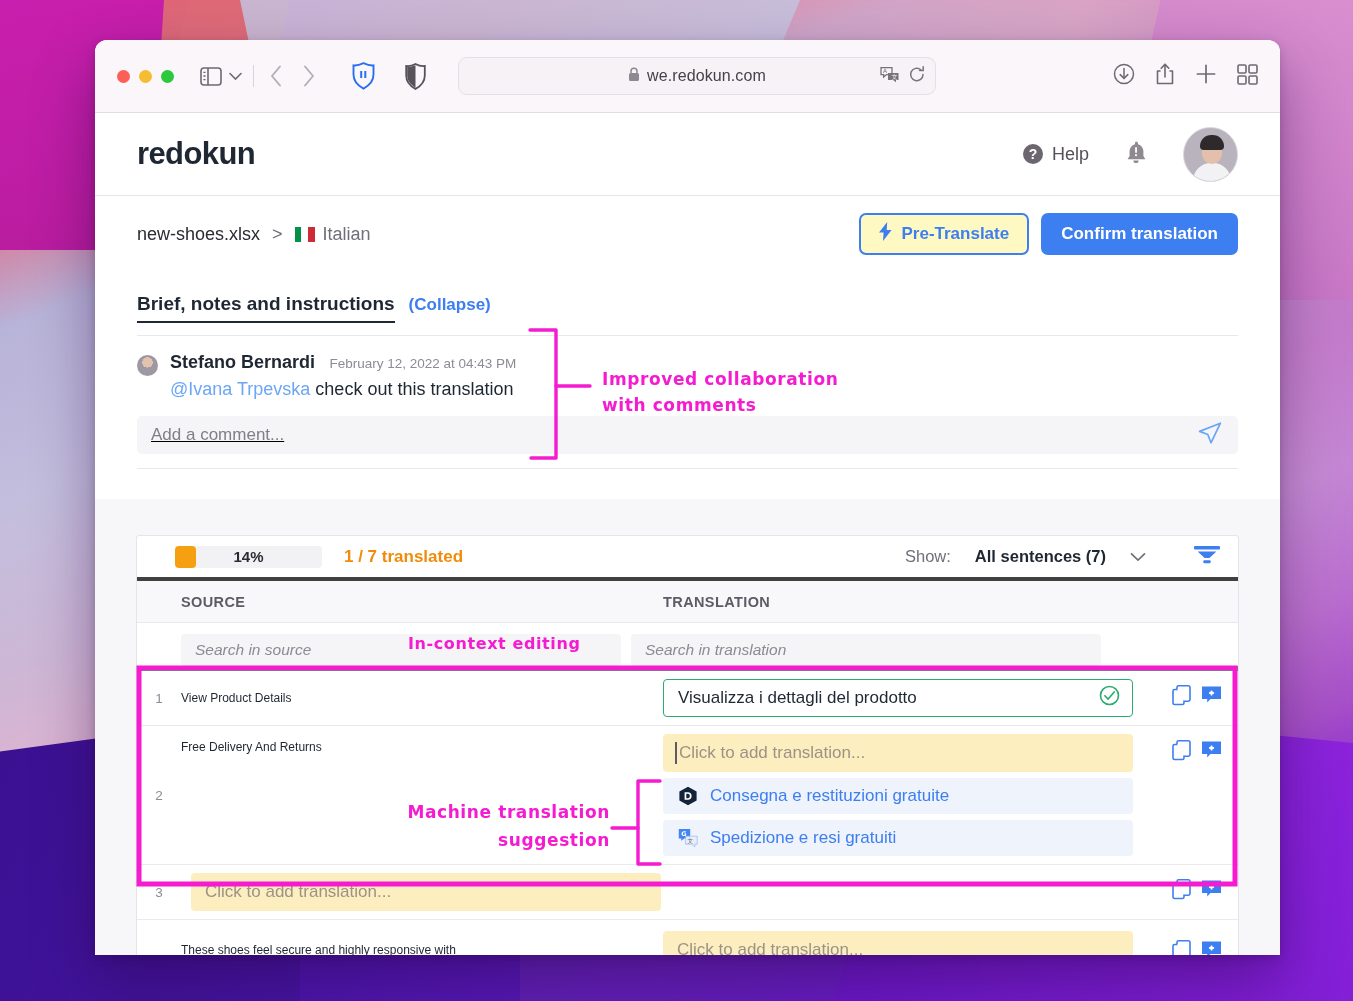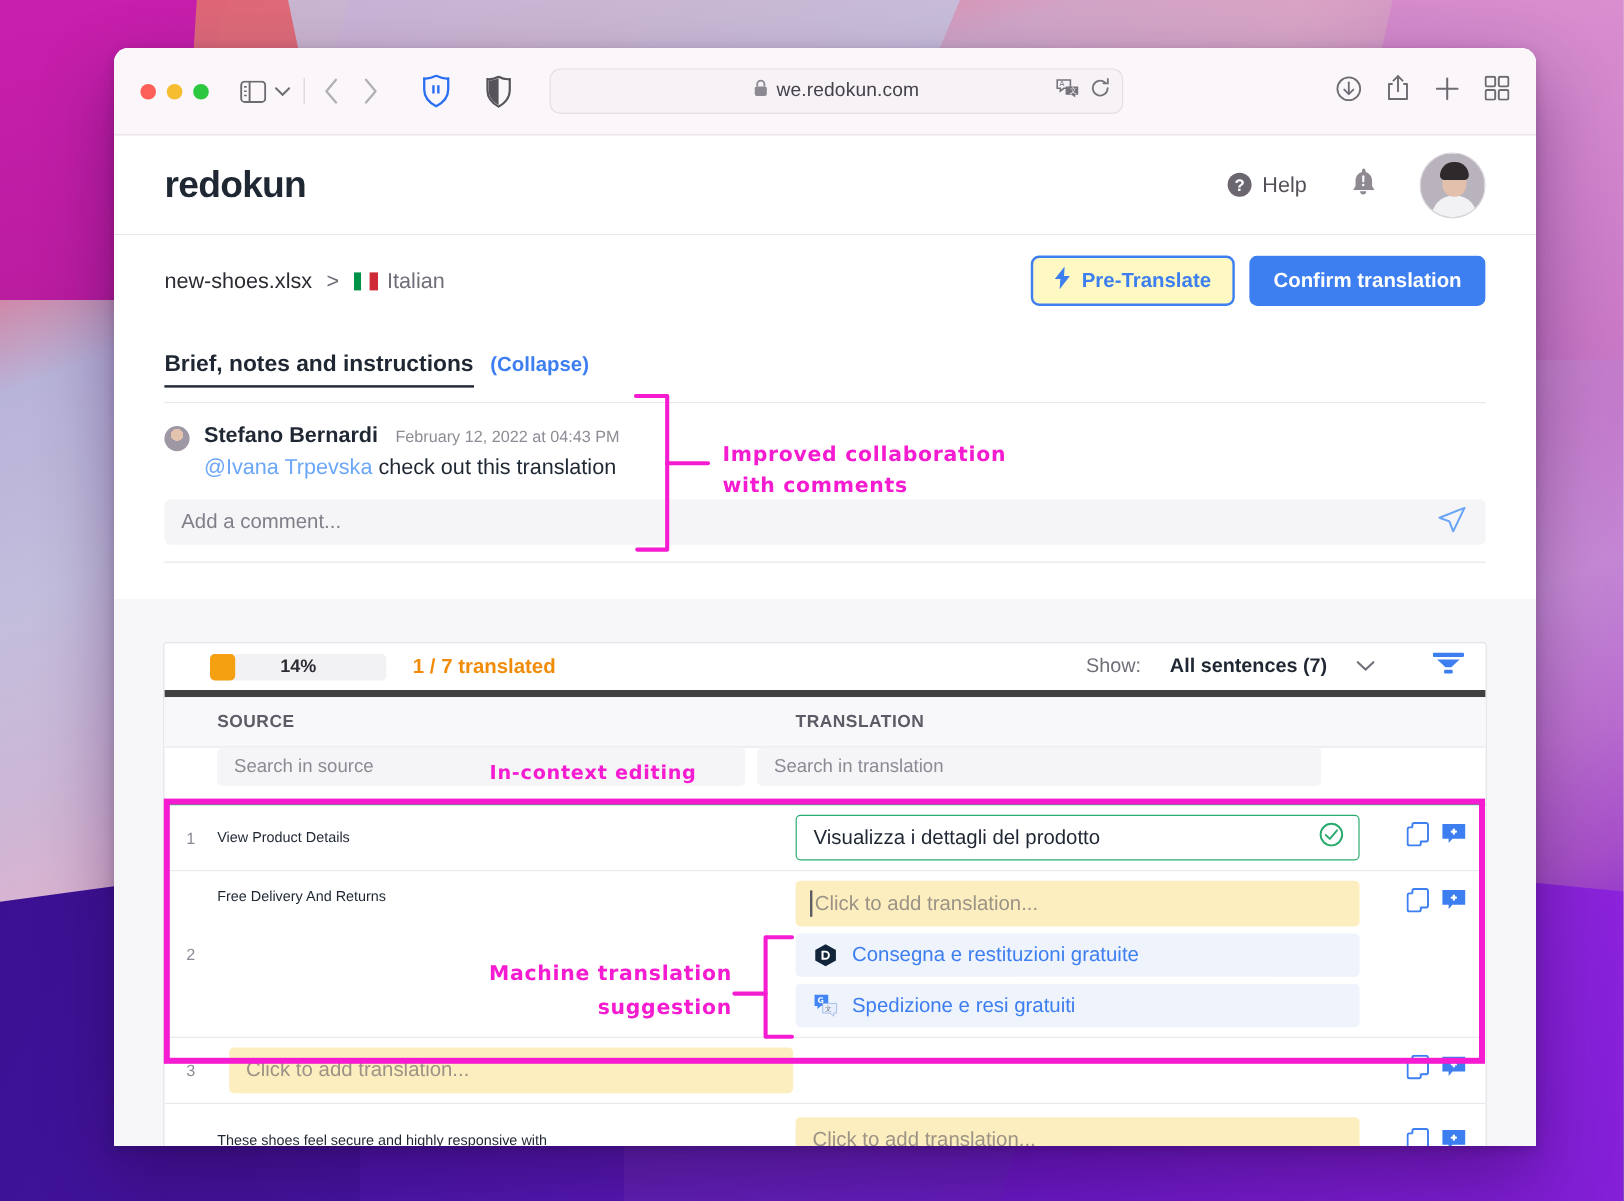--- a/index.html
+++ b/index.html
@@ -139,46 +139,46 @@
   .brief-rule { height:1px; background:#e7e7ec; margin-top: 12px; }
   .comment { display:flex; gap: 12px; padding-top: 16px; }
   .c-avatar { width:21px;height:21px;border-radius:50%;flex:0 0 21px; margin-top:3px;
               background: radial-gradient(circle at 50% 35%, #e2c4ae 0 30%, #9e98a4 30% 100%); }
   .c-name { font-size:18px; font-weight:700; color:#1f2733; }
   .c-time { font-size:13.5px; color:#8c8c96; margin-left: 10px;}
   .c-body { font-size:18px; color:#1f2733; margin-top: 6px; }
   .mention { color:#6ba6f7; }
   .comment-input {
     margin-top: 16px; height: 38px; background:#f5f5f7; border-radius: 5px;
-    display:flex; align-items:center; padding: 0 14px; position: relative;
+    display:flex; align-items:center; padding: 0 14px; position: relative; text-decoration: underline;
   }
   .comment-input span.ph { font-size:17px; color:#7f7f89; }
   .send { position:absolute; right:16px; color:#6aa5f5; }
   .brief-rule2 { height:1px; background:#e7e7ec; margin-top: 14px; }
 
   
   .grid-wrap { background:#f7f7f9; padding: 36px 41px 0 41px; height: 100%; }
   .panel { background:#fff; border:1px solid #e4e4e9; border-radius: 3px; overflow:hidden; }
-  .panel-top { height: 45px; display:flex; align-items:center; padding: 0 18px; border-bottom:6px solid #404040;}
+  .panel-top { height: 45px; display:flex; align-items:center; padding: 0 18px; border-bottom:4px solid #404040;}
   .progress { width: 147px; height: 22px; background:#f2f2f4; border-radius:4px; position:relative;
               display:flex; align-items:center; justify-content:center; margin-left: 20px;}
   .progress .fill { position:absolute; left:0; top:0; bottom:0; width: 21px; background:#f5a011; border-radius:4px;}
   .progress .pct { position:relative; font-size:15px; font-weight:700; color:#2b2b33; }
   .translated { font-size:17px; font-weight:700; color:#f08c0a; margin-left: 22px;}
   .panel-top-right { margin-left:auto; display:flex; align-items:center; gap: 24px; }
   .show-lbl { font-size:16.5px; color:#6f6f79; }
   .show-val { font-size:16.5px; font-weight:700; color:#1f2733; }
   .funnel { color:#3d7ef0; margin-left: 24px; }
 
   .th-row { height: 42px; display:flex; align-items:center; background:#f8f8fa; border-bottom:1px solid #e8e8ed;}
   .th { font-size: 14.5px; font-weight:700; letter-spacing:.4px; color:#5c5c66; }
   .col-src { width: 516px; padding-left: 44px; }
   .col-trn { flex:1; padding-left: 10px; }
 
-  .search-row { height: 48px; display:flex; align-items:flex-start; border-bottom:1px solid #22c55e; }
+  .search-row { height: 48px; display:flex; align-items:flex-end; border-bottom:5px solid #22c55e;font-style:italic; }
   .search-box { height:32px; background:#f5f5f7; border-radius:4px; display:flex; align-items:center;
                 padding: 0 14px; font-size:15.5px; color:#8b8b95; }
   .s1 { width: 440px; margin-left: 44px; }
   .s2 { width: 470px; margin-left: 10px; }
 
   .row { display:flex; border-bottom:1px solid #eaeaee; min-height: 52px; }
   .row .num { width: 44px; flex:0 0 44px; font-size:13.5px; color:#8c8c96;
               display:flex; align-items:center; justify-content:center;}
   .row .src { width: 472px; flex:0 0 472px; font-size:12px; color:#1f2733;
               display:flex; align-items:center; padding-right:14px; }

